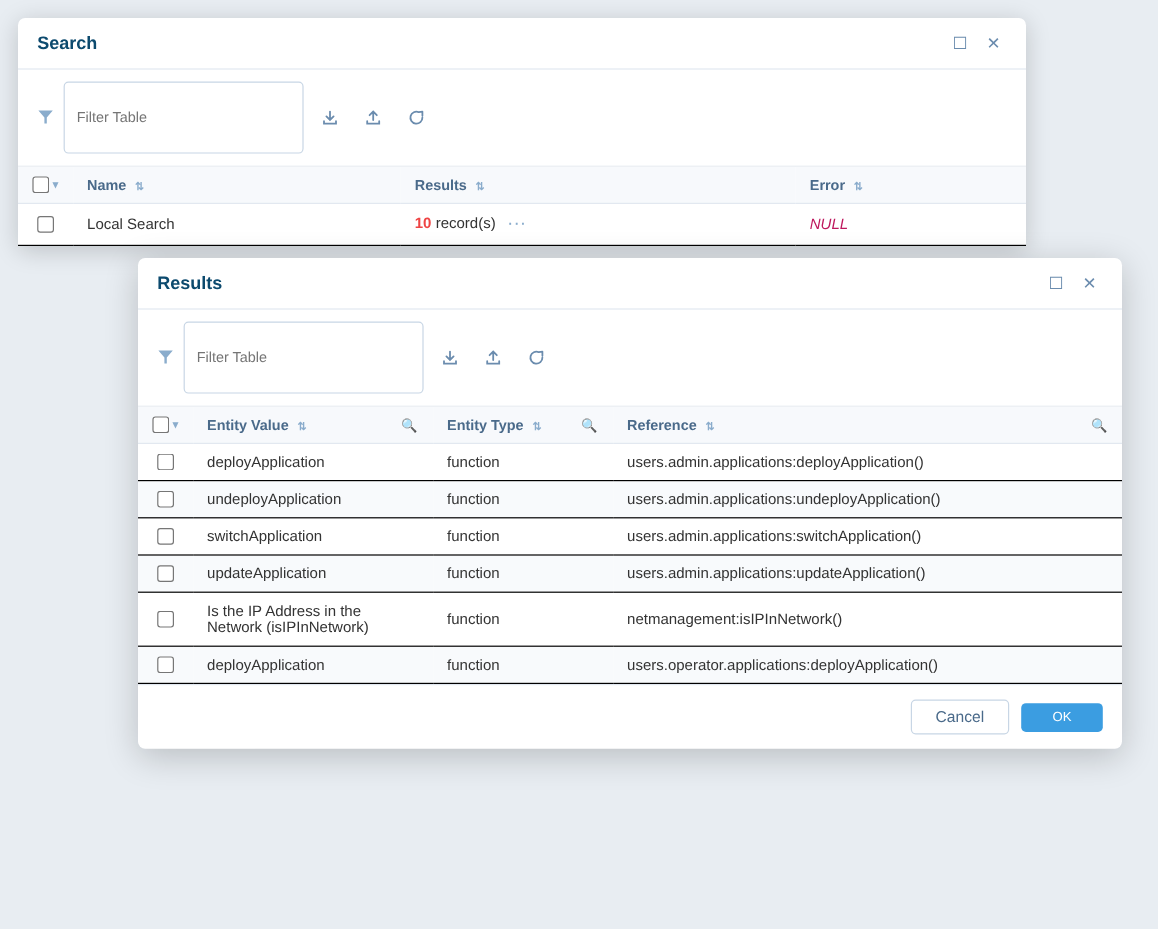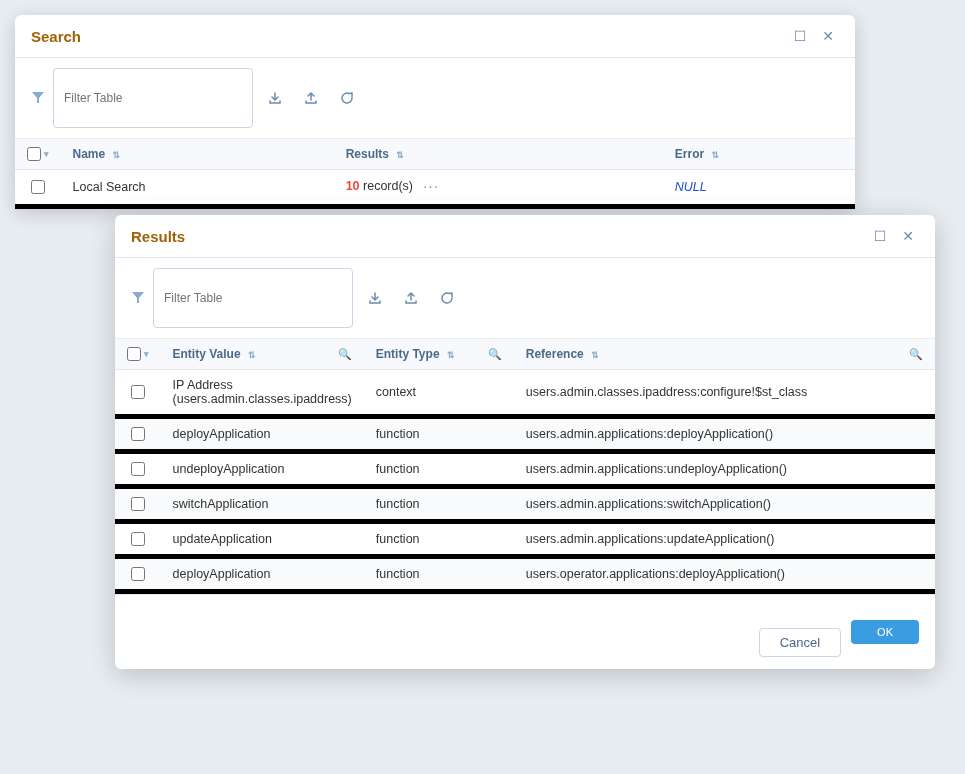--- a/index.html
+++ b/index.html
@@ -27,21 +27,21 @@
     .dialog-header {
       display: flex;
       align-items: center;
       justify-content: space-between;
       padding: 10px 16px;
       border-bottom: 1px solid #e2e8f0;
     }
     .dialog-title {
       font-size: 15px;
       font-weight: 600;
-      color: #a16207;
+      color: #0c4a6e;
     }
     .dialog-header-actions {
       display: flex;
       gap: 6px;
     }
     .icon-btn {
       background: none;
       border: none;
       cursor: pointer;
       color: #6b8cae;
@@ -108,21 +108,21 @@
       font-weight: 600;
       font-size: 12px;
       white-space: nowrap;
     }
     thead th .sort-icon {
       font-size: 9px;
       color: #8aaccc;
       margin-left: 4px;
     }
     tbody tr {
-      border-bottom: 5px solid #000000;
+      border-bottom: 1px solid #000000;
     }
     tbody td {
       padding: 8px 12px;
       color: #333;
       font-size: 12.5px;
     }
     .checkbox-cell {
       width: 36px;
       text-align: center;
     }
@@ -151,21 +151,21 @@
       font-weight: 600;
       color: #ef4444;
     }
     .results-dots {
       color: #8aaccc;
       margin-left: 6px;
       font-size: 16px;
       vertical-align: middle;
     }
     .null-text {
-      color: #1d4ed8;
+      color: #be185d;
       font-style: italic;
     }
     .col-header-with-search {
       display: flex;
       align-items: center;
       justify-content: space-between;
     }
     .col-search-icon {
       color: #8aaccc;
       font-size: 11px;
@@ -196,21 +196,20 @@
       border-top: 1px solid #e2e8f0;
     }
     .btn-cancel {
       border: 1px solid #c8d6e5;
       background: #fff;
       color: #4a6a8a;
       padding: 6px 20px;
       border-radius: 4px;
       cursor: pointer;
       font-size: 13px;
-      margin-top: 21px;
     }
     .btn-ok {
       background: #3b9de1;
       color: #fff;
       border: none;
       padding: 6px 26px;
       border-radius: 4px;
       cursor: pointer;
       font-size: 11px;
       font-weight: 500;
@@ -367,30 +366,20 @@
               <span>
                 <span>Reference</span>
                 <span class="sort-icon">⇅</span>
               </span>
               <span class="col-search-icon">🔍</span>
             </div>
           </th>
         </tr>
       </thead>
       <tbody id="results-tbody">
-      <tr>
-      <td class="checkbox-cell">
-        <div class="checkbox-wrap">
-          <input type="checkbox" style="">
-        </div>
-      </td>
-      <td>IP Address (users.admin.classes.ipaddress)</td>
-      <td>context</td>
-      <td>users.admin.classes.ipaddress:configure!$st_class</td>
-    </tr>
           <tr>
       <td class="checkbox-cell">
         <div class="checkbox-wrap">
           <input type="checkbox" style="">
         </div>
       </td>
       <td>deployApplication</td>
       <td>function</td>
       <td>users.admin.applications:deployApplication()</td>
     </tr>
@@ -416,20 +405,30 @@
     </tr>
           <tr>
       <td class="checkbox-cell">
         <div class="checkbox-wrap">
           <input type="checkbox" style="">
         </div>
       </td>
       <td>updateApplication</td>
       <td>function</td>
       <td>users.admin.applications:updateApplication()</td>
+    </tr>
+          <tr>
+      <td class="checkbox-cell">
+        <div class="checkbox-wrap">
+          <input type="checkbox" style="">
+        </div>
+      </td>
+      <td>Is the IP Address in the Network (isIPInNetwork)</td>
+      <td>function</td>
+      <td>netmanagement:isIPInNetwork()</td>
     </tr>
           <tr>
       <td class="checkbox-cell">
         <div class="checkbox-wrap">
           <input type="checkbox" style="">
         </div>
       </td>
       <td>deployApplication</td>
       <td>function</td>
       <td>users.operator.applications:deployApplication()</td>

